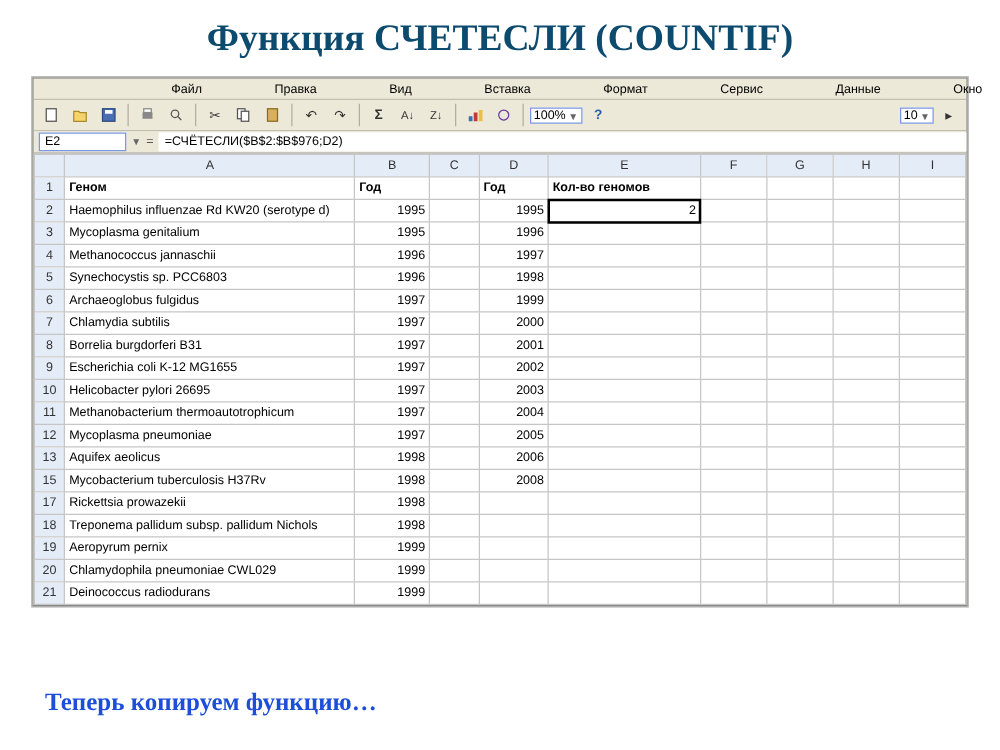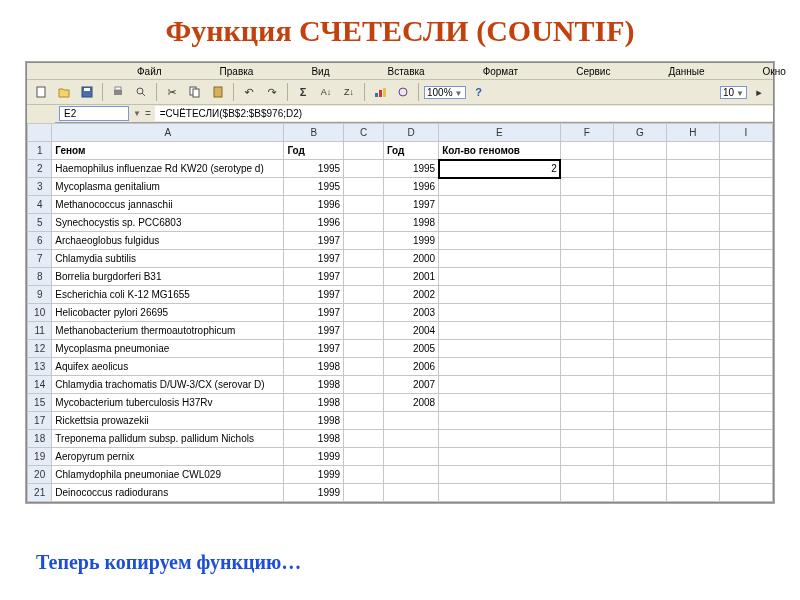--- a/index.html
+++ b/index.html
@@ -13,21 +13,21 @@
     position: relative;
   }
   .slide {
     width: 800px;
     height: 600px;
     background: #fff;
     position: relative;
   }
   .slide-title {
     text-align: center;
-    color: #c2410c;
+    color: #0c4a6e;
     font-weight: bold;
     font-size: 30px;
     padding: 14px 0 6px 0;
     font-family: "Times New Roman", serif;
   }
   .excel-window {
     margin: 8px 26px 0 26px;
     border: 1px solid #888;
     background: #ece9d8;
     box-shadow: 0 0 0 1px #aaa;
@@ -73,21 +73,20 @@
     font-size: 10px;
     display:flex; align-items:flex-end; gap:2px;
   }
   .formula-row {
     background: #ece9d8;
     display: flex;
     align-items: center;
     font-size: 10px;
     border-bottom: 1px solid #a0a0a0;
     padding: 1px 0;
-    margin-left: 28px;
   }
   .name-box {
     width: 60px;
     background: #fff;
     border: 1px solid #7a96df;
     padding: 1px 4px;
     margin: 0 4px;
   }
   .fx-icons { display:flex; gap:4px; padding:0 4px; color:#555; }
   .formula-input {
@@ -446,32 +445,20 @@
               <td class="num">1998</td>
               <td></td>
               <td class="num">2006</td>
               <td></td>
               <td></td>
               <td></td>
               <td></td>
               <td></td>
             </tr>
             <tr>
-              <th class="rowhdr">14</th>
-              <td>Chlamydia trachomatis D/UW-3/CX (serovar D)</td>
-              <td class="num">1998</td>
-              <td></td>
-              <td class="num">2007</td>
-              <td></td>
-              <td></td>
-              <td></td>
-              <td></td>
-              <td></td>
-            </tr>
-            <tr>
               <th class="rowhdr">15</th>
               <td>Mycobacterium tuberculosis H37Rv</td>
               <td class="num">1998</td>
               <td></td>
               <td class="num">2008</td>
               <td></td>
               <td></td>
               <td></td>
               <td></td>
               <td></td>

